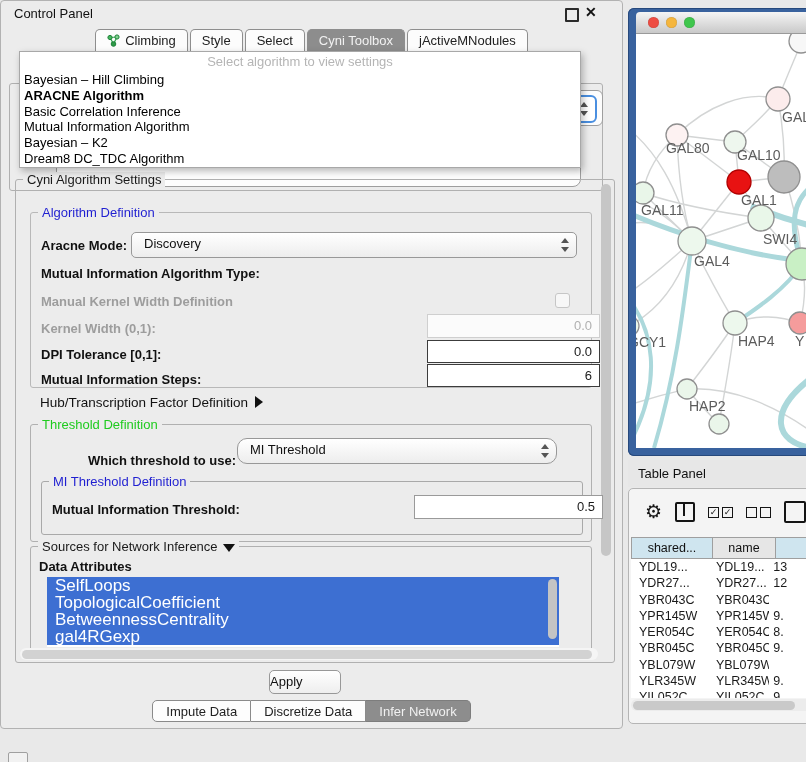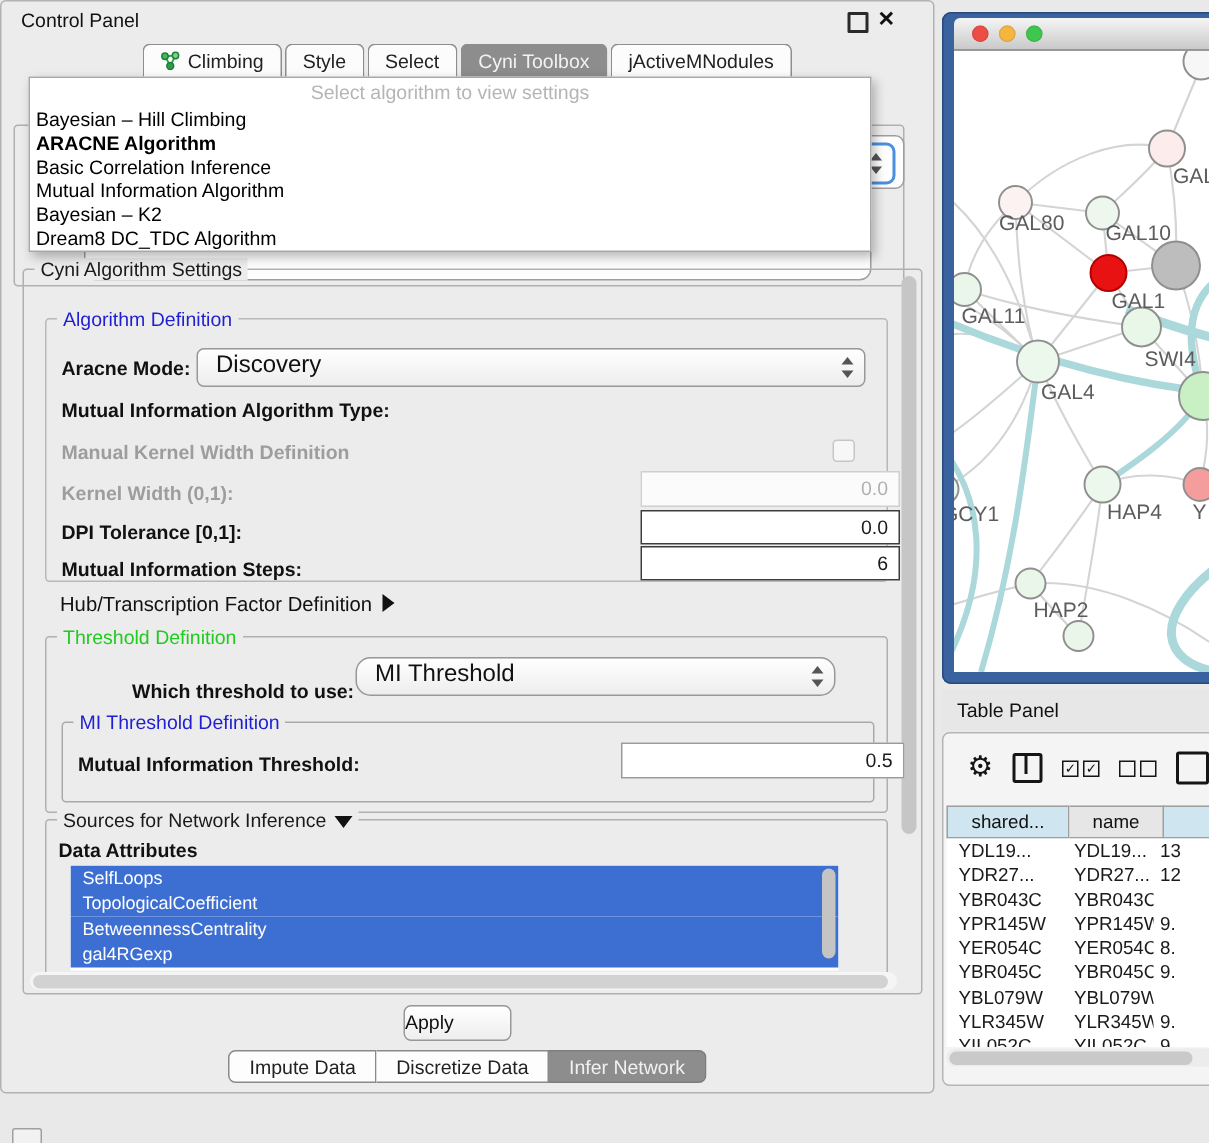--- a/index.html
+++ b/index.html
@@ -35,40 +35,40 @@
   
   .group{position:absolute;border:1px solid #b0b0b0;border-radius:3px;}
   .legend{position:absolute;top:-8px;left:7px;background:#ececec;padding:0 4px;font-size:13px;white-space:nowrap;}
   .legend.blue{color:#1f1fd1;}
   .legend.green{color:#1ecb1e;}
 
   .lbl{position:absolute;font-size:13px;font-weight:bold;color:#111;white-space:nowrap;}
   .lbl.dis{color:#9d9d9d;}
 
   .combo{position:absolute;background:linear-gradient(#ffffff,#ededed);border:1px solid #989898;
-         border-radius:5px;font-size:16px;line-height:22px;padding-left:12px;color:#111;}
+         border-radius:5px;font-size:13px;line-height:22px;padding-left:12px;color:#111;}
   .spin{position:absolute;right:7px;top:50%;width:8px;height:14px;transform:translateY(-50%);}
   .spin:before{content:"";position:absolute;left:0;top:0;border:4px solid transparent;border-bottom:5px solid #555;border-top:none;}
   .spin:after{content:"";position:absolute;left:0;bottom:0;border:4px solid transparent;border-top:5px solid #555;border-bottom:none;}
 
   .field{position:absolute;background:#fff;border:1px solid #9a9a9a;font-size:13px;line-height:22px;
          text-align:right;padding-right:7px;padding-left:36px;}
   .field.dark{border:1.5px solid #3c3c3c;}
   .field.dis{background:#fbfbfb;border:1px solid #cfcfcf;color:#b0b0b0;}
 
   .checkbox{position:absolute;width:13px;height:13px;border:1px solid #c6c6c6;border-radius:3px;background:#f7f7f7;}
 
   .tri-right{display:inline-block;width:0;height:0;border-top:6px solid transparent;border-bottom:6px solid transparent;
              border-left:8px solid #111;margin-left:7px;vertical-align:-1px;}
   .tri-down{display:inline-block;width:0;height:0;border-left:6px solid transparent;border-right:6px solid transparent;
             border-top:8px solid #111;margin-left:5px;vertical-align:-1px;}
 
   
   #attr-list{position:absolute;background:#fff;overflow:hidden;}
-  .attr-item{height:17px;line-height:17px;background:#3d6fd2;color:#fff;font-size:12px;padding-left:8px;}
+  .attr-item{height:17px;line-height:17px;background:#3d6fd2;color:#fff;font-size:17px;padding-left:8px;}
   #attr-scroll{position:absolute;right:2px;top:2px;width:9px;height:60px;background:#c4c4c4;border-radius:5px;}
 
   .vscroll-thumb{position:absolute;background:#c6c6c6;border-radius:6px;}
   .hscroll{position:absolute;background:#f5f5f5;border-radius:6px;}
   .hscroll .thumb{position:absolute;top:1.5px;height:9px;background:#d2d2d2;border-radius:5px;}
 
   #apply-btn{left:268px;top:669px;width:70px;height:22px;background:linear-gradient(#ffffff,#eeeeee);
              border:1px solid #989898;border-radius:5px;line-height:22px;font-size:13px;color:#111;}
 
   #bottom-tabs{left:0;top:699px;width:621px;height:22px;display:flex;justify-content:center;}

